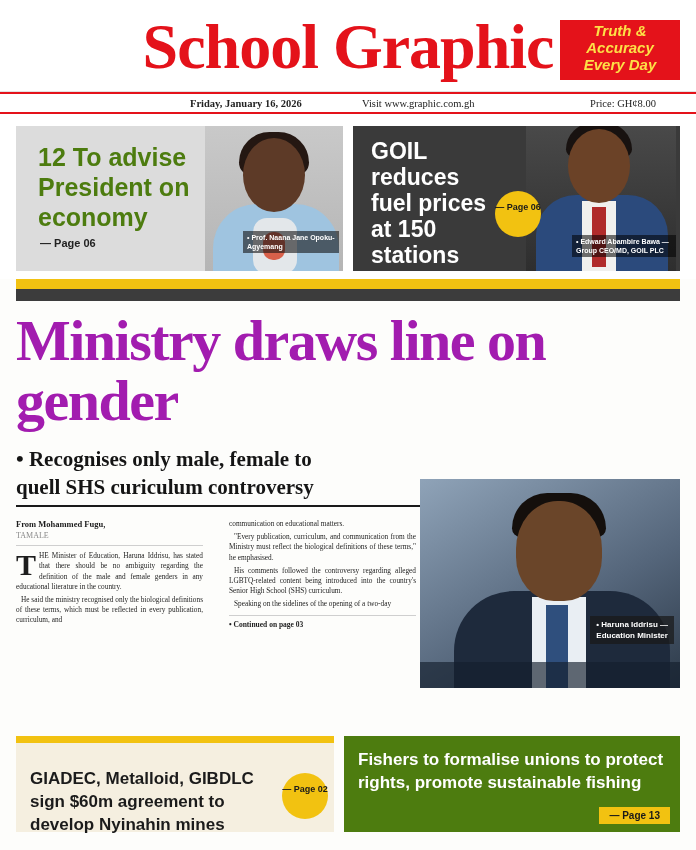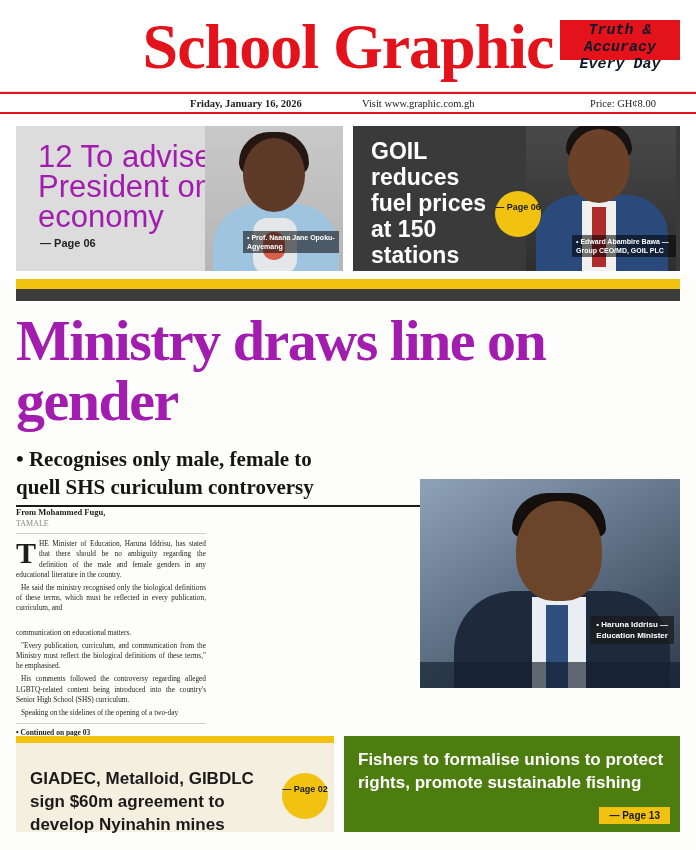--- a/index.html
+++ b/index.html
@@ -33,25 +33,25 @@
     font-size: 64px;
     line-height: 66px;
     color: #e4121a;
     letter-spacing: -1px;
   }
   .masthead-badge {
     position: absolute;
     right: 16px;
     top: 20px;
     width: 120px;
-    height: 40px;
+    height: 60px;
     background: #e4121a;
-    color: #0f172a;
+    color: #fde047;
     text-align: center;
-    font-family: Liberation Mono, monospace;
+    font-family: Liberation Sans, sans-serif;
     font-style: italic;
     font-weight: bold;
     font-size: 15px;
     line-height: 17px;
     padding-top: 2px;
   }
   .masthead-badge span { display: block; }
 
   
   .infobar {
@@ -85,24 +85,24 @@
     flex: 1;
     overflow: hidden;
   }
   .teaser-left  { background: #dcdcdc; }
   .teaser-right { background: #3a3a3a; }
 
   .teaser-left .t-head {
     position: absolute;
     left: 22px; top: 16px;
     font-family: "Liberation Sans", sans-serif;
-    font-weight: normal;
-    font-size: 31px;
+    font-weight: bold;
+    font-size: 25px;
     line-height: 30px;
-    color: #a21caf;
+    color: #4d7c0f;
     width: 210px;
   }
   .teaser-left .t-page {
     position: absolute;
     left: 24px; bottom: 22px;
     font-family: "Liberation Sans", sans-serif;
     font-size: 11px;
     font-weight: bold;
     color: #222;
   }
@@ -248,25 +248,24 @@
   }
   .subdeck .bullet { font-size: 22px; }
   .subdeck .rule {
     border-bottom: 2px solid #1a1a1a;
     width: 404px;
     margin-top: 4px;
   }
 
   .story {
     position: relative;
-    margin-top: 0;
+    margin-top: 12px;
     width: 400px;
     display: flex;
-    gap: 11px;
-    flex-direction: column;
+    gap: 26px;
   }
   .col {
     width: 190px;
     font-family: "Liberation Serif", serif;
     font-size: 7.3px;
     line-height: 10.2px;
     color: #1d1d1d;
     text-align: justify;
   }
   .byline {

